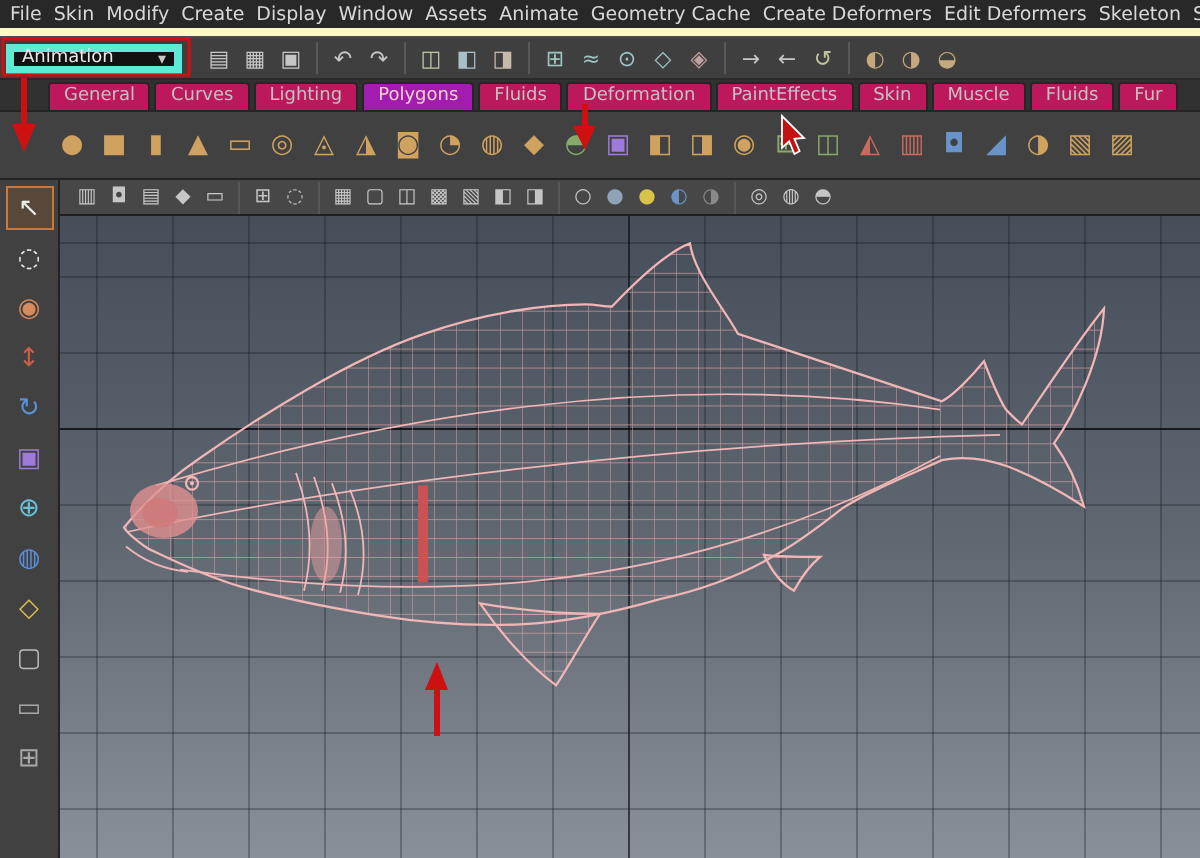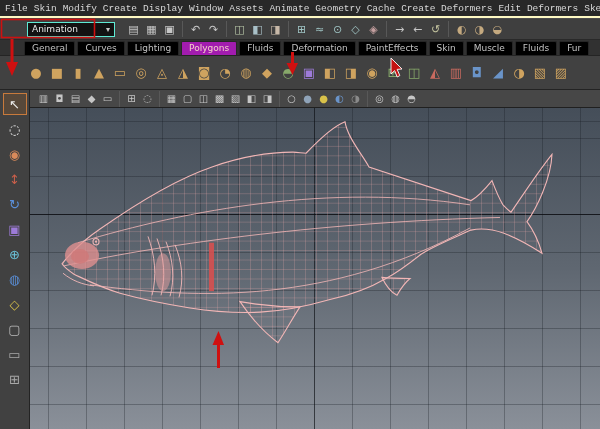--- a/index.html
+++ b/index.html
@@ -1,35 +1,35 @@
 <!DOCTYPE html>
 <html><head>
 <meta charset="utf-8">
 <style>
   * { box-sizing: border-box; margin: 0; padding: 0; }
   html,body { width: 600px; height: 429px; }
   body { font-family: "DejaVu Sans", sans-serif; background: #2b2b2b; }
   .app { position: relative; width: 600px; height: 429px; background: #3d3d3d; overflow: hidden; }
 
   
-  .menubar { height: 18px; background: #282828; display: flex; align-items: center; gap: 6px; padding-left: 5px; border-bottom: 2px solid #fef9c3; overflow: hidden; font-family: Liberation Mono, monospace; }
+  .menubar { height: 18px; background: #282828; display: flex; align-items: center; gap: 6px; padding-left: 5px; border-bottom: 4px solid #fef9c3; overflow: hidden; }
   .menu-item { font-size: 9.5px; color: #d8d8d8; white-space: nowrap; cursor: default; }
 
   
   .statusline { height: 22px; background: #3f3f3f; display: flex; align-items: center; padding-left: 3px; border-bottom: 1px solid #292929; border-top: 1px solid #4c4c4c; }
-  .menuset { position: relative; width: 88px; height: 15px; background: #121212; border: 1px solid #5eead4; display: flex; align-items: center; justify-content: space-between; padding: 0 4px; margin-left: 24px; }
+  .menuset { position: relative; width: 88px; height: 15px; background: #121212; border: 4px solid #5eead4; display: flex; align-items: center; justify-content: space-between; padding: 0 4px; }
   .menuset .label { font-size: 9px; color: #e8e8e8; }
   .menuset .caret { font-size: 8px; color: #c8c8c8; }
   .status-icons { display: flex; align-items: center; margin-left: 10px; gap: 1px; }
   .sicon { width: 17px; height: 17px; font-size: 11px; line-height: 17px; text-align: center; color: #c6c6c6; }
   .vsep { width: 1px; height: 16px; background: #272727; border-right: 1px solid #585858; margin: 0 3px; }
 
   
   .shelf-tabs { height: 16px; background: #313131; display: flex; align-items: flex-end; padding-left: 24px; gap: 2px; border-bottom: 1px solid #242424; }
-  .tab { font-size: 9px; color: #c2c2c2; padding: 1px 7px 2px; background: #000000; border: 1px solid #262626; border-bottom: none; border-radius: 2px 2px 0 0; white-space: nowrap; }
+  .tab { font-size: 9px; color: #c2c2c2; padding: 1px 7px 2px; background: #be185d; border: 1px solid #262626; border-bottom: none; border-radius: 2px 2px 0 0; white-space: nowrap; }
   .tab.active { background: #a21caf; color: #f4d2ca; }
 
   
   .shelf-icons { height: 34px; background: #414141; display: flex; align-items: center; padding-left: 26px; gap: 1px; border-bottom: 1px solid #232323; }
   .shicon { width: 20px; height: 24px; font-size: 13px; line-height: 24px; text-align: center; }
 
   
   .main-row { display: flex; height: 339px; }
   .toolbox { width: 30px; background: #414141; display: flex; flex-direction: column; align-items: center; padding-top: 3px; gap: 3px; border-right: 1px solid #232323; }
   .ticon { width: 24px; height: 22px; font-size: 13px; line-height: 22px; text-align: center; border: 1px solid transparent; }

